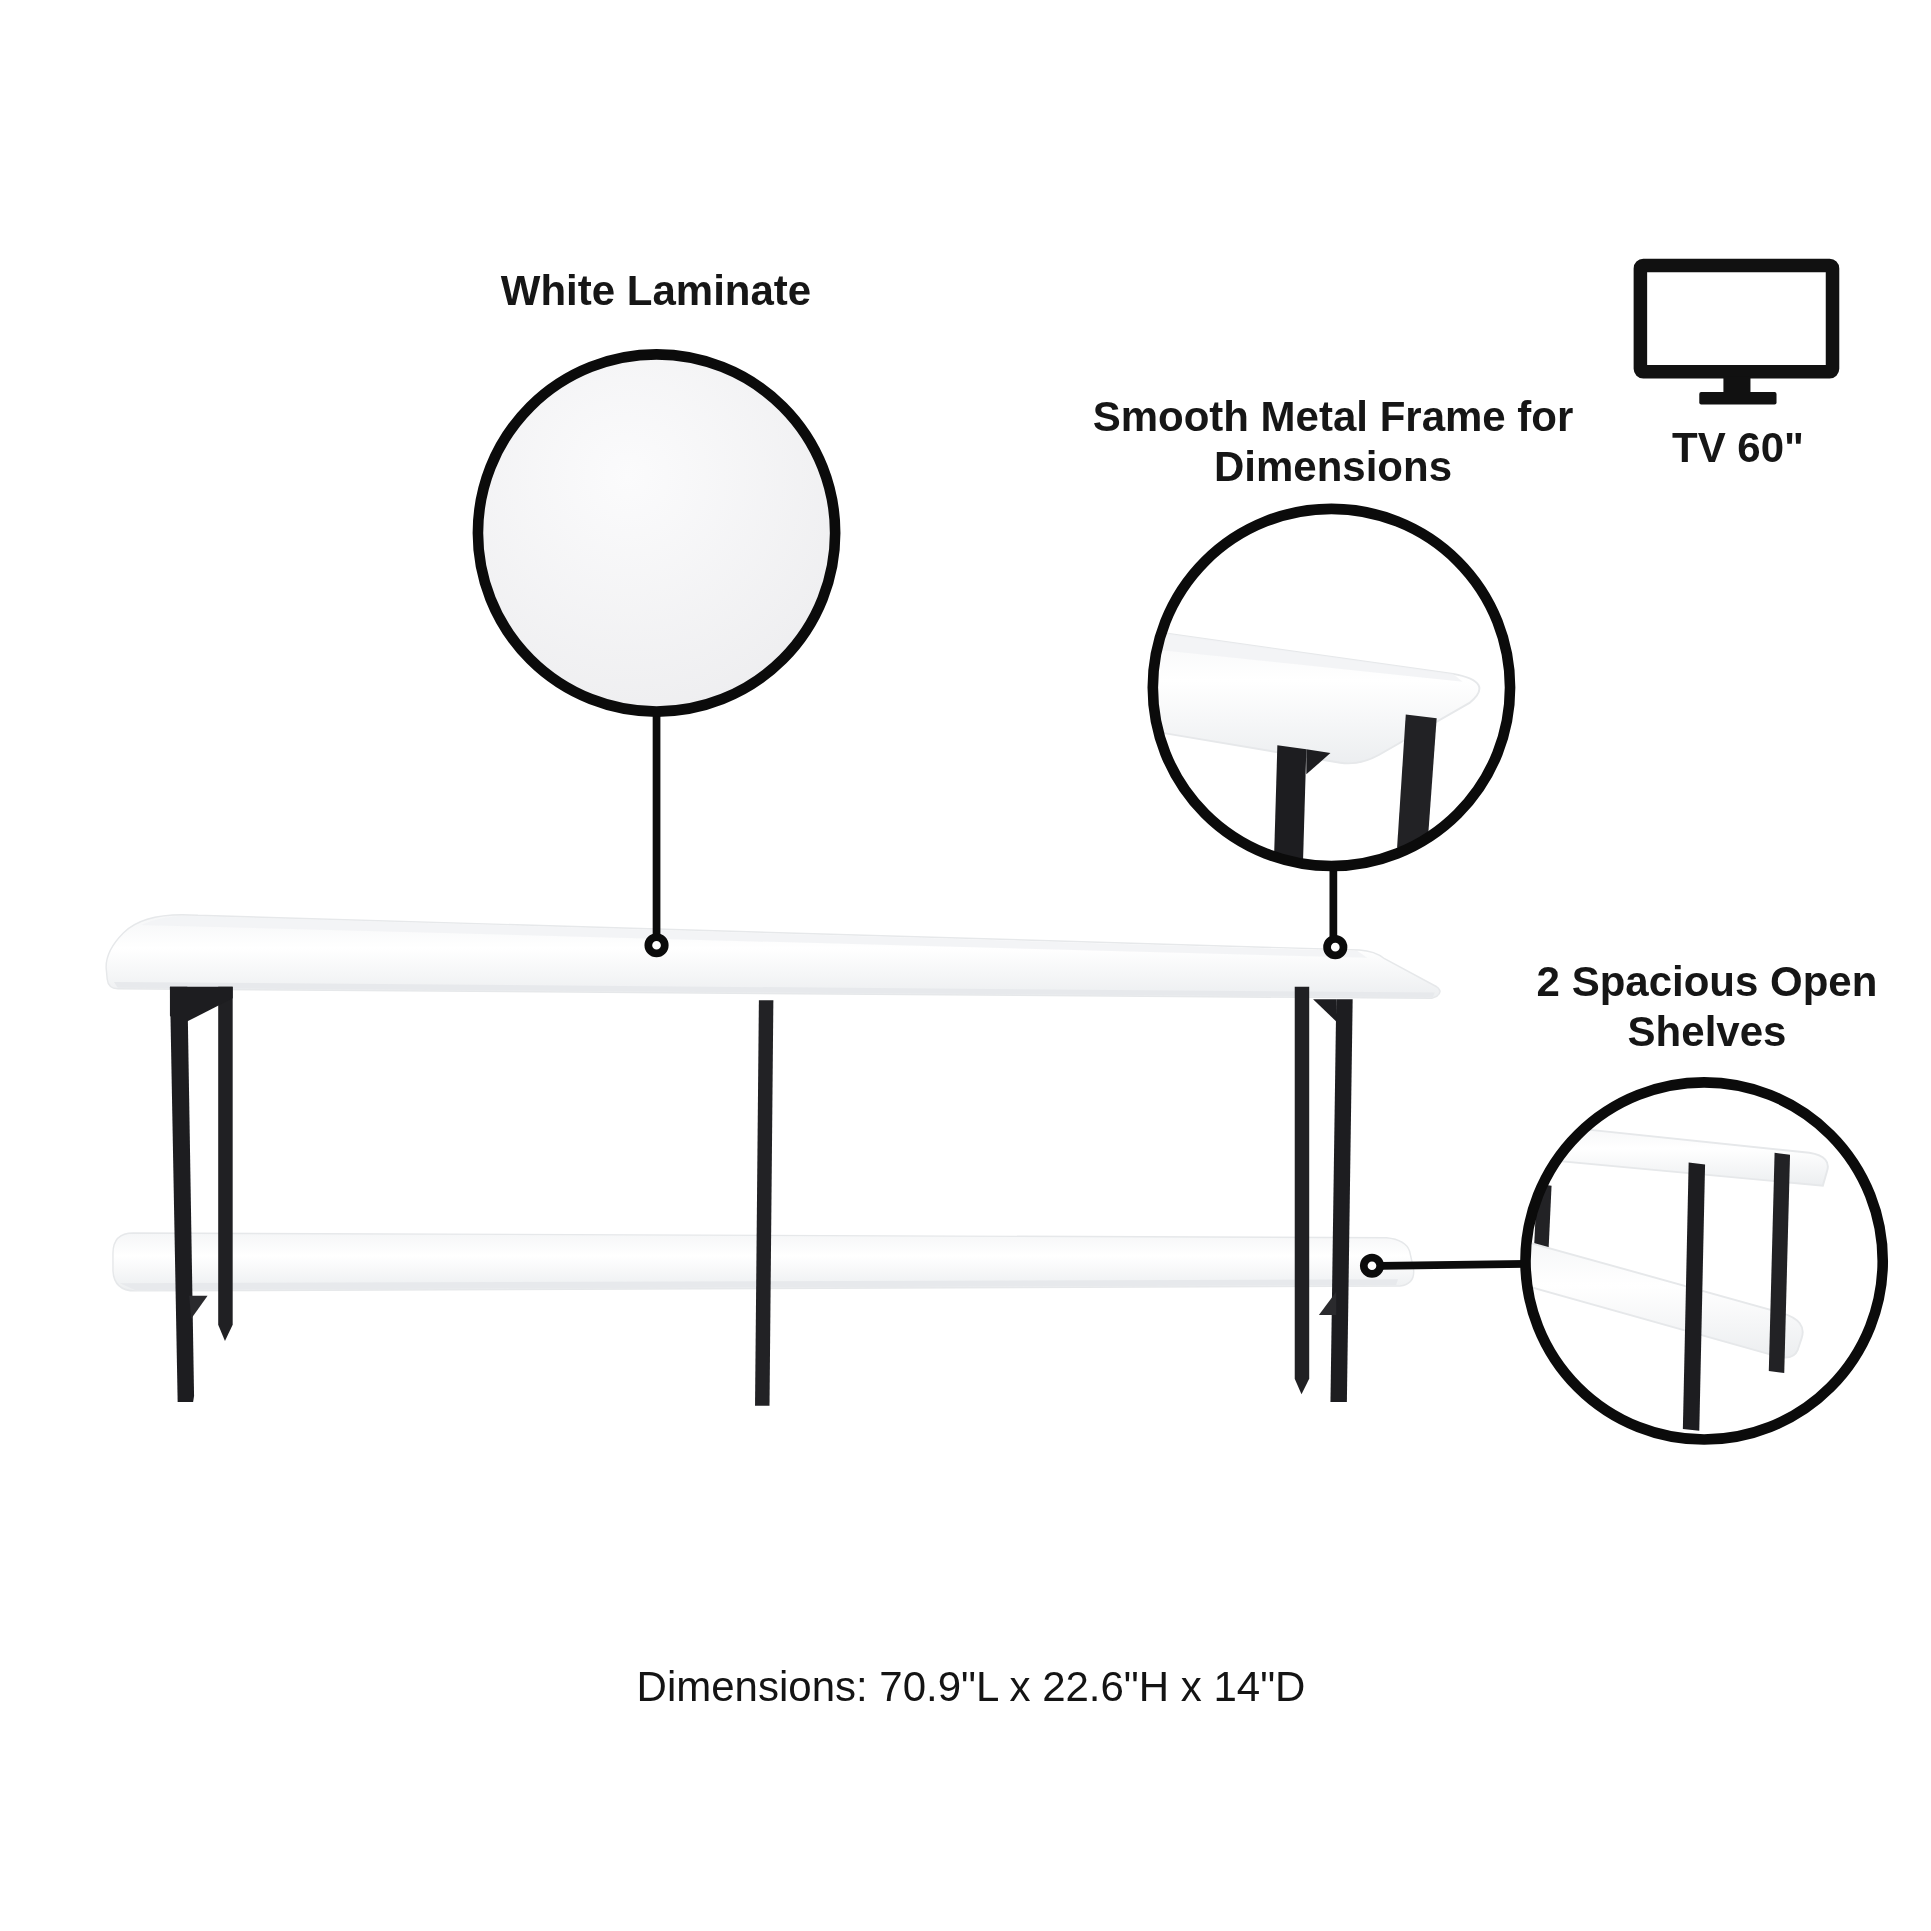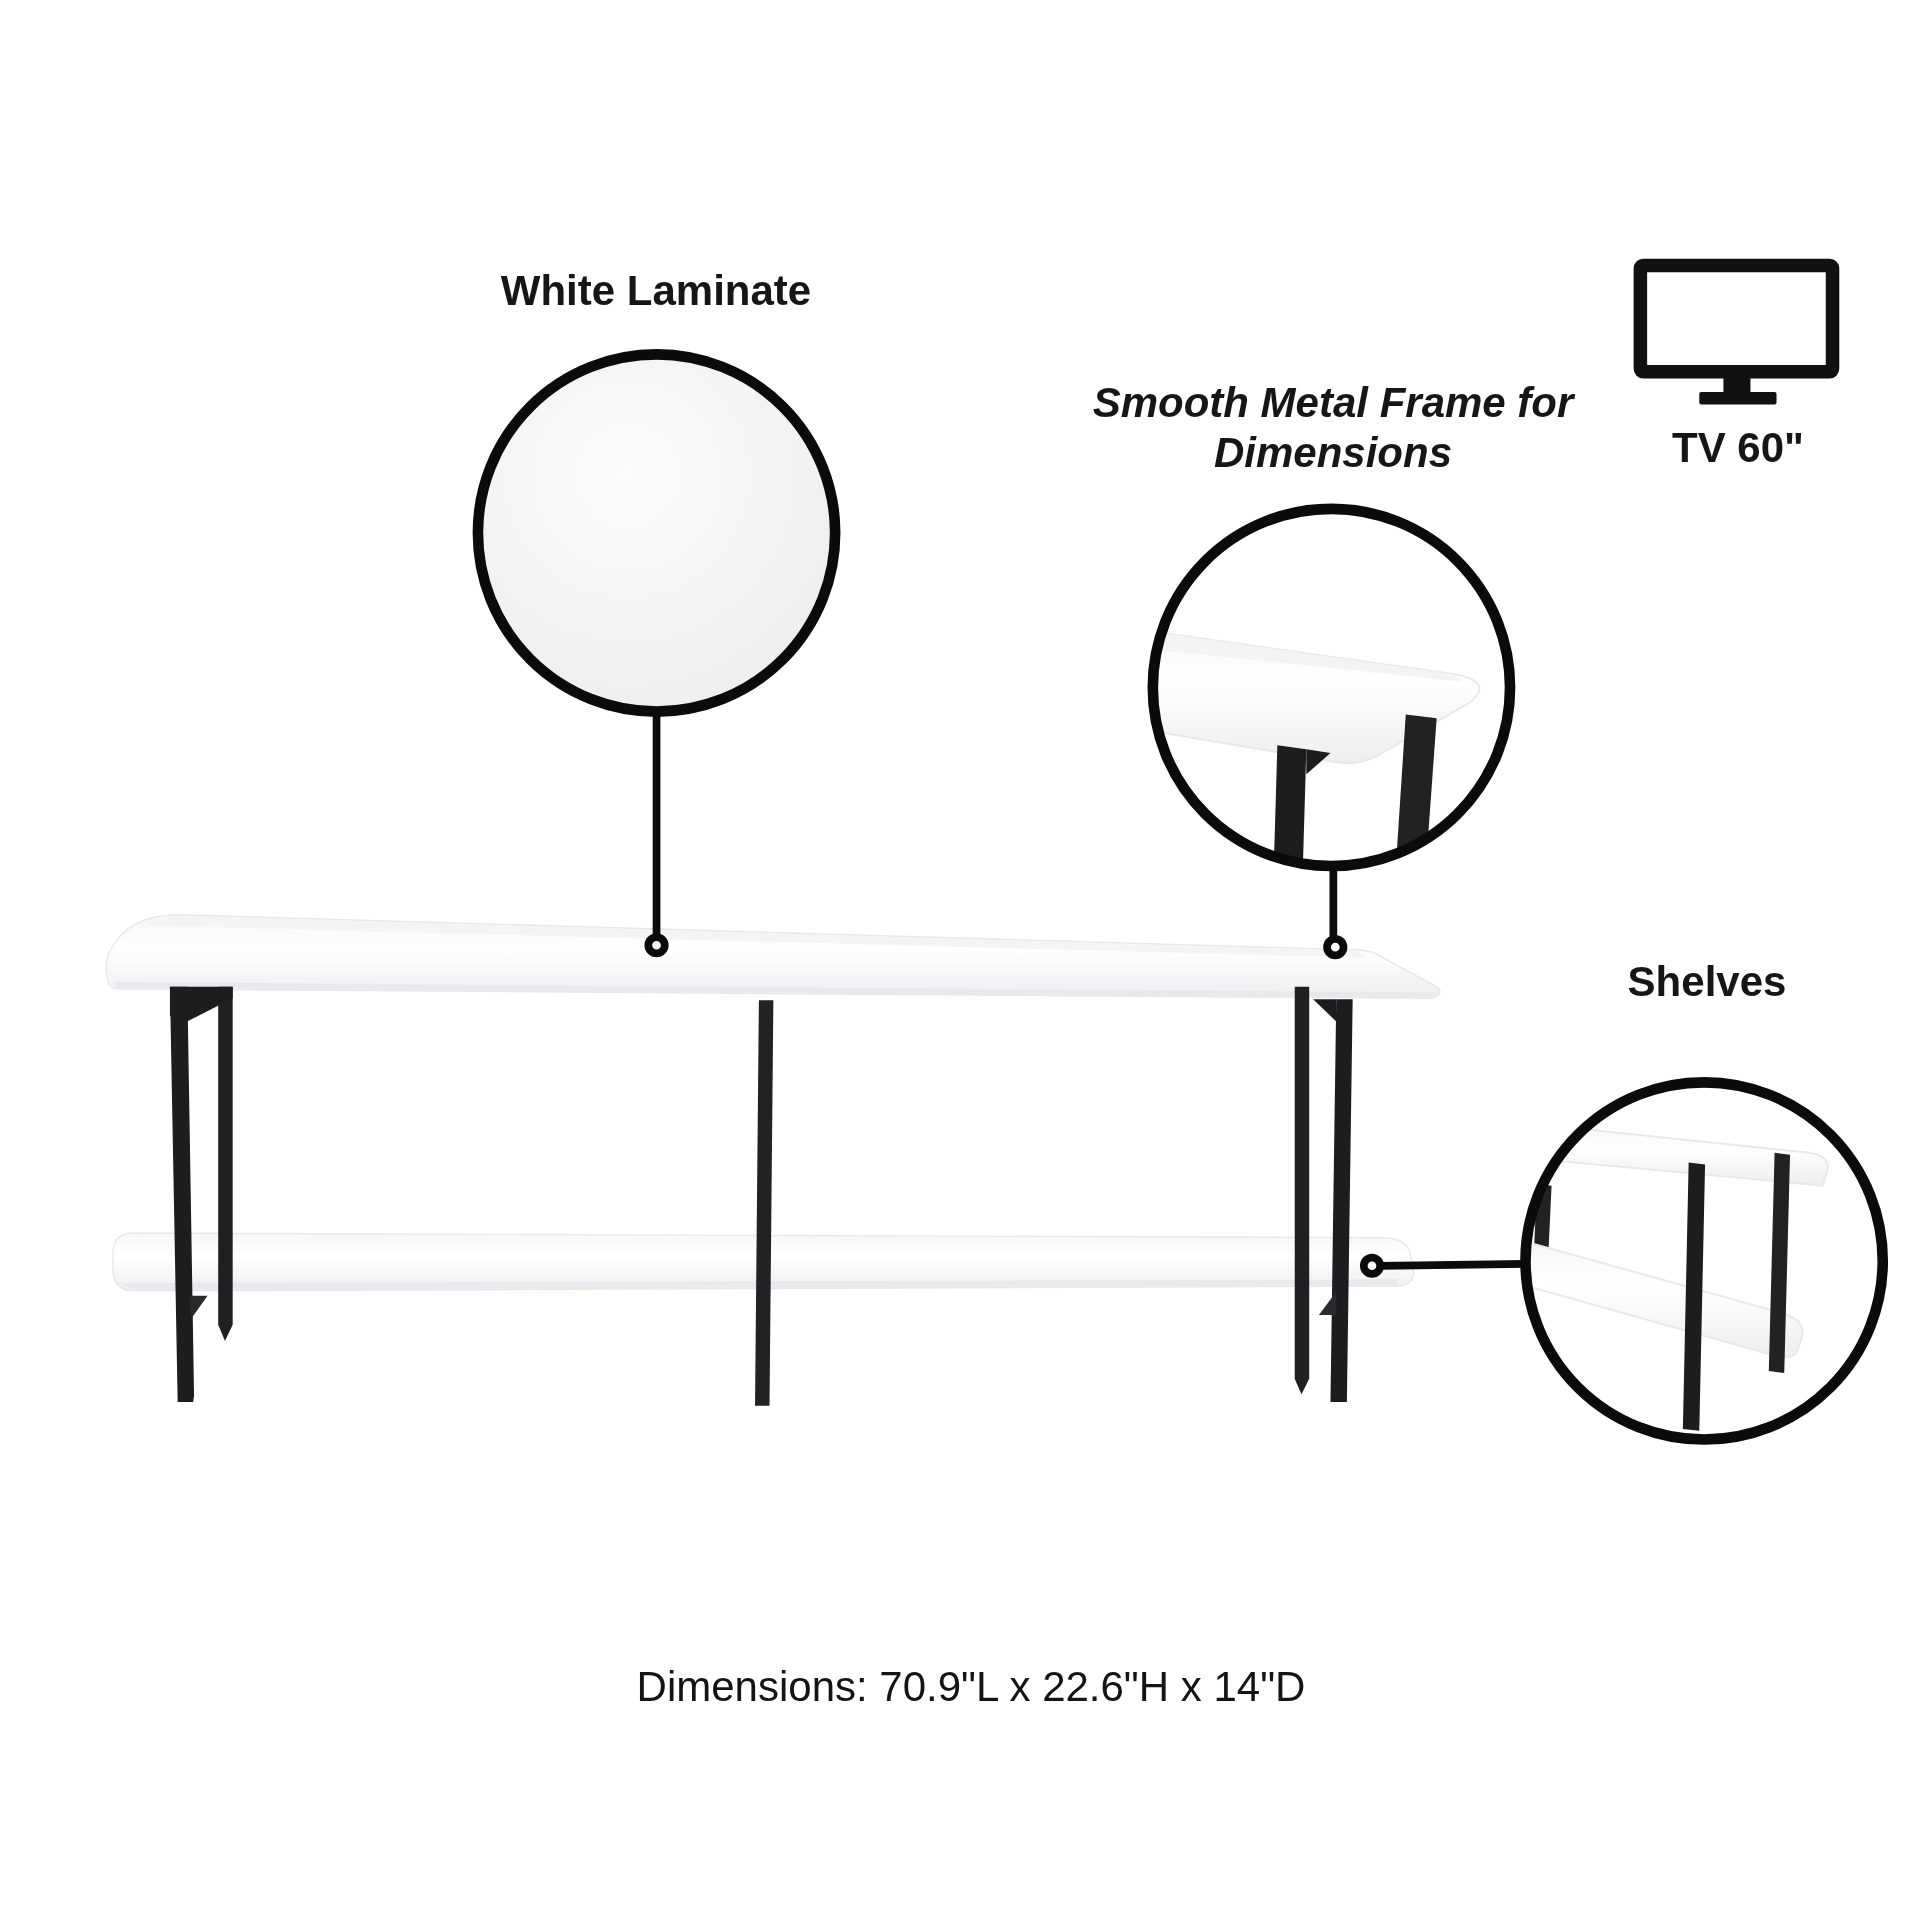--- a/index.html
+++ b/index.html
@@ -108,26 +108,27 @@
 
     <g>
       <rect x="1699" y="275" width="199" height="110" rx="3" fill="#ffffff" stroke="#111111" stroke-width="14"></rect>
       <rect x="1785" y="390" width="28" height="18" fill="#111111"></rect>
       <rect x="1760" y="406" width="80" height="13" rx="2" fill="#111111"></rect>
     </g>
   </svg>
 
   <div class="label" style="left:656px;top:266px;">White Laminate</div>
 
-  <div class="label" style="left:1333px;top:378px;font-style:italic;">
+  <div class="label" style="left:1333px;top:392px;">
     <div class="ln">Smooth Metal Frame for</div>
     <div class="ln">Dimensions</div>
   </div>
 
   <div class="label" style="left:1707px;top:957px;">
+    <div class="ln">2 Spacious Open</div>
     <div class="ln">Shelves</div>
   </div>
 
   <div class="label" style="left:1738px;top:423px;">TV 60"</div>
 
   <div class="dims" style="left:971px;top:1662px;">Dimensions: 70.9"L x 22.6"H x 14"D</div>
 
 </div>
 
 

